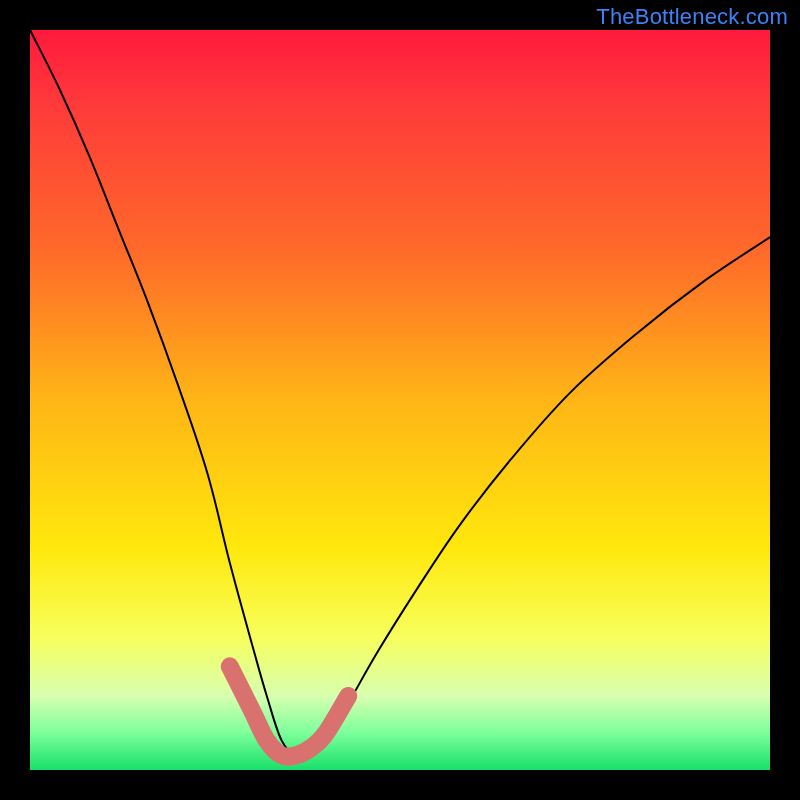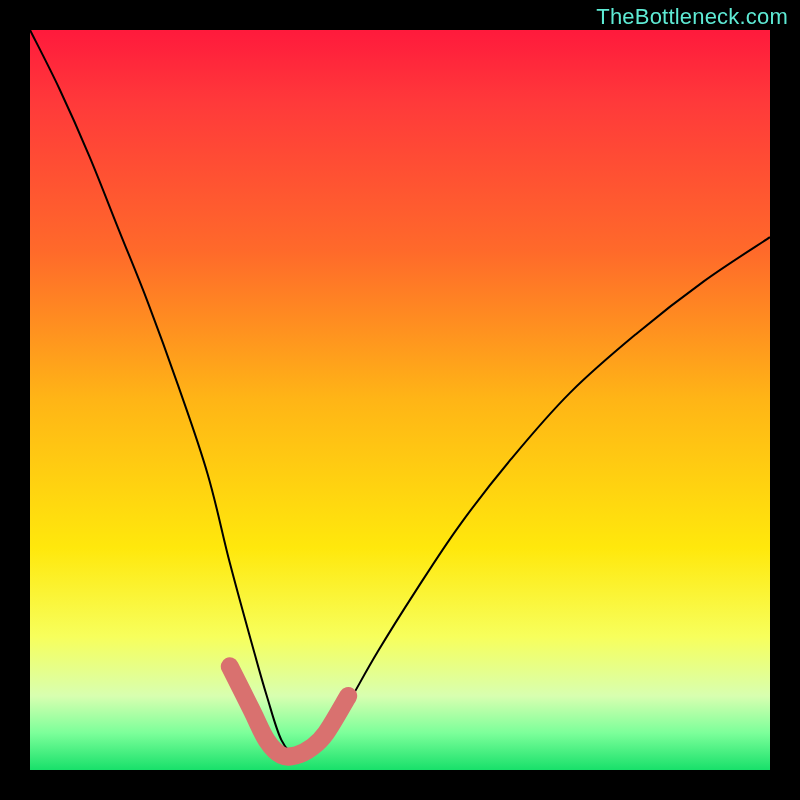--- a/index.html
+++ b/index.html
@@ -34,21 +34,21 @@
       #f7ff5c 82%,
       #d8ffb0 90%,
       #7cff9a 95%,
       #18e06a 100%
     );
   }
   .watermark {
     position: absolute;
     top: 4px;
     right: 12px;
-    color: #5eead4;
+    color: #3b82f6;
     font-size: 22px;
     letter-spacing: 0.2px;
     font-weight: 500;
   }
   svg.curves {
     position: absolute;
     left: 0;
     top: 0;
     width: 740px;
     height: 740px;

